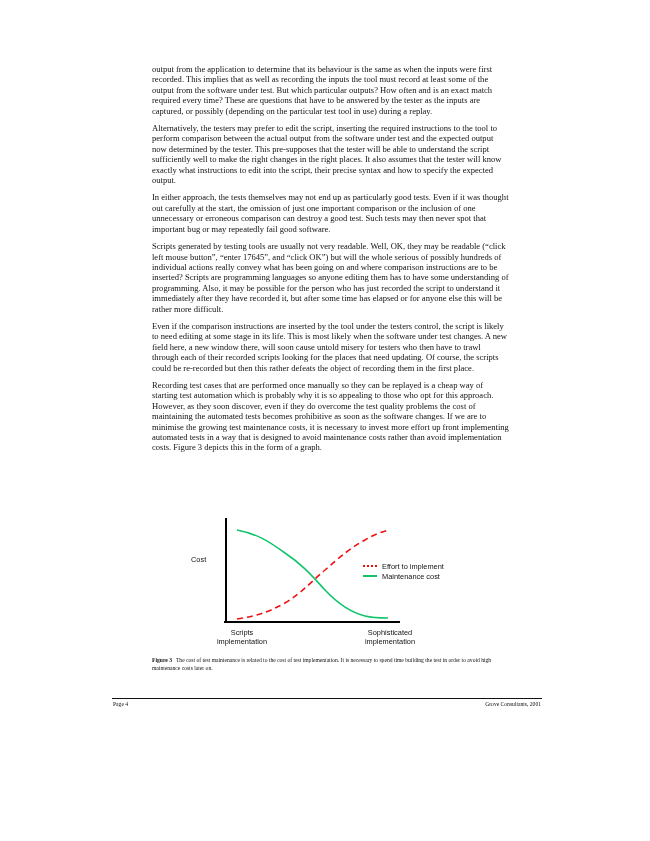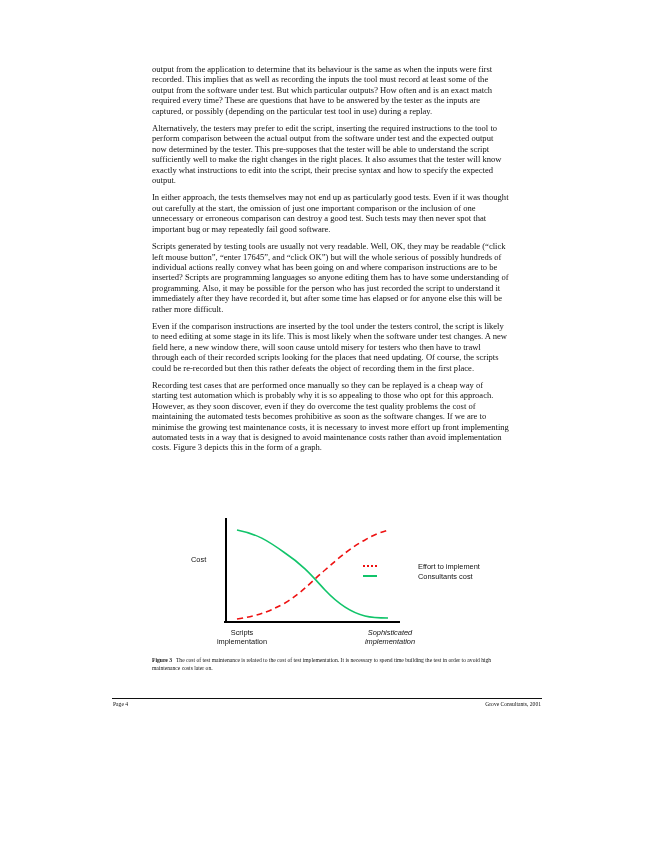--- a/index.html
+++ b/index.html
@@ -7,21 +7,21 @@
     .page { position: absolute; left: 0; top: 0; width: 650px; height: 642px; background: #fff; border-radius: 20px; }
     .body-text {
       position: absolute; left: 152px; top: 64px; width: 357px;
       font-family: "Liberation Serif", serif; font-size: 8.55px; line-height: 10.4px; color: #111;
     }
     .body-text p { margin: 0 0 7px 0; text-align: left; }
     .figure { position: absolute; left: 185px; top: 515px; width: 300px; height: 140px; }
     .figure svg { position: absolute; left: 0; top: 0; }
     .fig-label { position: absolute; font-family: "Liberation Sans", sans-serif; font-size: 7.4px; color: #111; line-height: 9px; text-align: center; }
     .legend { position: absolute; left: 178px; top: 46px; font-family: "Liberation Sans", sans-serif; font-size: 7.4px; color: #111; }
-    .legend-row { display: flex; align-items: center; height: 10px; gap: 36px; }
+    .legend-row { display: flex; align-items: center; height: 10px; }
     .legend-swatch { width: 14px; height: 0; margin-right: 5px; }
     .swatch-dotted { border-top: 2px dotted #ee1111; }
     .swatch-solid { border-top: 2px solid #11c46a; }
     .caption {
       position: absolute; left: 152px; top: 656px; width: 360px;
       font-family: "Liberation Serif", serif; font-size: 5.6px; line-height: 8px; color: #111;
     }
     .caption b { font-weight: bold; margin-right: 4px; }
     .footer-rule { position: absolute; left: 112px; top: 698px; width: 430px; height: 0; border-top: 1px solid #111; }
     .footer { position: absolute; top: 701px; font-family: "Liberation Serif", serif; font-size: 5.6px; color: #111; }
@@ -47,32 +47,32 @@
       <line x1="41" y1="3" x2="41" y2="108" stroke="#000" stroke-width="2"></line>
       <line x1="39" y1="107" x2="215" y2="107" stroke="#000" stroke-width="2"></line>
       <path d="M52,15 C72,19 82,25 100,38 C118,50 128,62 140,75 C156,92 168,98 180,101 C188,103 196,103 203,103" fill="none" stroke="#11c46a" stroke-width="1.6"></path>
       <path d="M52,104 C70,101 82,98 100,88 C118,77 128,65 140,55 C156,41 168,31 180,25 C190,19 197,17 204,15" fill="none" stroke="#ee1111" stroke-width="1.6" stroke-dasharray="6,4"></path>
     </svg>
     <div class="fig-label" style="left:6px; top:40px;">Cost</div>
     <div class="fig-label" style="left:22px; top:113px; width:70px;">
       <div>Scripts</div>
       <div>implementation</div>
     </div>
-    <div class="fig-label" style="left:170px; top:113px; width:70px;font-style:italic;">
+    <div class="fig-label" style="left:170px; top:113px; width:70px;">
       <div>Sophisticated</div>
       <div>implementation</div>
     </div>
     <div class="legend">
       <div class="legend-row">
         <span class="legend-swatch swatch-dotted"></span>
         <span>Effort to implement</span>
       </div>
       <div class="legend-row">
         <span class="legend-swatch swatch-solid"></span>
-        <span>Consultants cost</span>
+        <span>Maintenance cost</span>
       </div>
     </div>
   </div>
 
   <div class="caption">
     <b>Figure 3</b><span>The cost of test maintenance is related to the cost of test implementation. It is necessary to spend time building the test in order to avoid high maintenance costs later on.</span>
   </div>
 
   <div class="footer-rule"></div>
   <div class="footer footer-left">Page 4</div>

